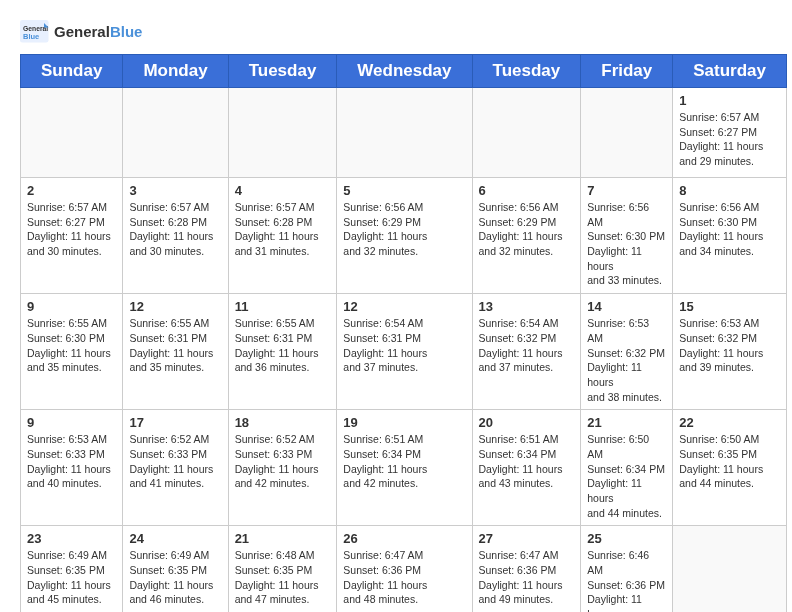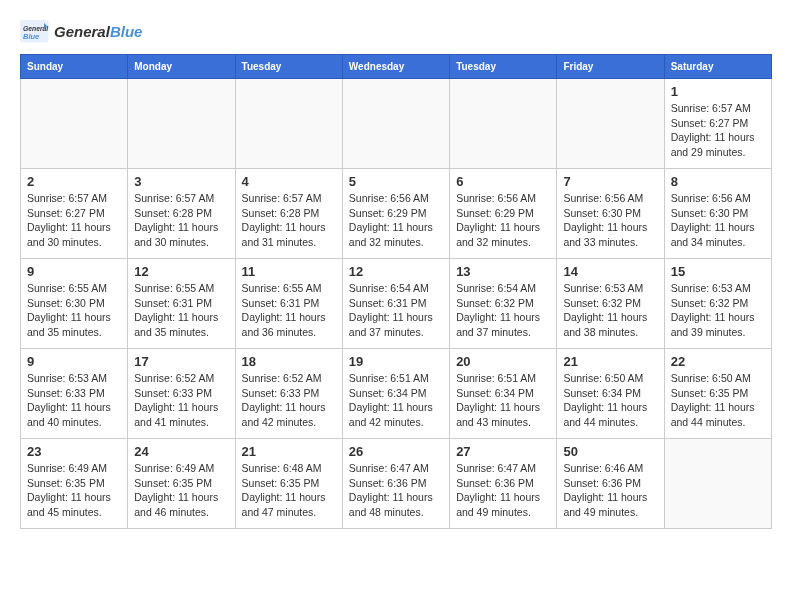--- a/index.html
+++ b/index.html
@@ -13,21 +13,20 @@
     .header-section {
       display: flex;
       justify-content: space-between;
       align-items: flex-start;
       margin-bottom: 10px;
     }
     .logo {
       display: flex;
       align-items: center;
       gap: 4px;
-      font-style: italic;
     }
     .logo-icon {
       width: 30px;
       height: 24px;
     }
     .title-block {
       text-align: right;
     }
     .month-title {
       font-size: 36px;
@@ -39,23 +38,23 @@
       color: #555;
     }
     .calendar {
       width: 100%;
       border-collapse: collapse;
       border: 1px solid #ccc;
     }
     .calendar th {
       background: #3a6fd8;
       color: #fff;
-      font-size: 10px;
+      font-size: 17px;
       font-weight: bold;
-      padding: 6px 6px;
+      padding: 6px 20px;
       text-align: left;
       border: 1px solid #2a5cb8;
     }
     .calendar td {
       border: 1px solid #ccc;
       vertical-align: top;
       padding: 5px 6px;
       width: calc(100% / 7);
       min-height: 80px;
       height: 90px;
@@ -308,21 +307,21 @@
 and 48 minutes.</div>
         </td>
         <td>
           <span class="day-number">27</span>
           <div class="day-info" style="white-space: pre-line;">Sunrise: 6:47 AM
 Sunset: 6:36 PM
 Daylight: 11 hours
 and 49 minutes.</div>
         </td>
         <td>
-          <span class="day-number">50</span>
+          <span class="day-number">25</span>
           <div class="day-info" style="white-space: pre-line;">Sunrise: 6:46 AM
 Sunset: 6:36 PM
 Daylight: 11 hours
 and 49 minutes.</div>
         </td>
         <td class="empty"></td>
       </tr>
     </tbody>
 </table>
 

